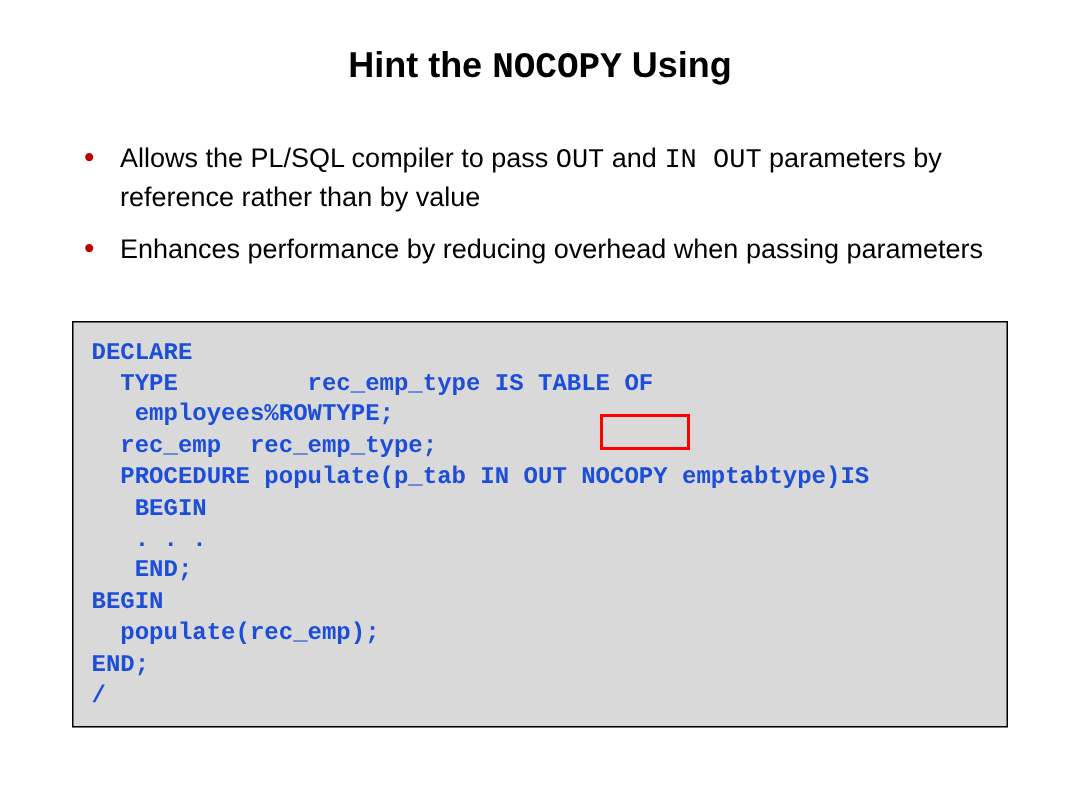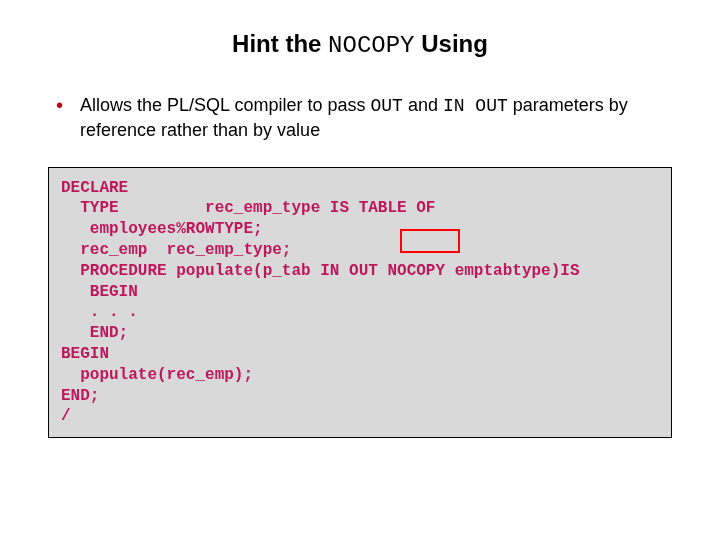--- a/index.html
+++ b/index.html
@@ -16,26 +16,26 @@
     padding: 30px 48px 20px 48px;
   }
   .title {
     text-align: center;
     font-size: 24px;
     font-weight: bold;
     margin: 0 0 34px 0;
   }
   .title .mono {
     font-family: "Courier New", Courier, monospace;
-    font-weight: normal;
+    font-weight: bold;
   }
   ul.bullets {
     list-style: none;
     padding: 0;
-    margin: 0 0 24px 4px;
+    margin: 0 0 36px 4px;
   }
   ul.bullets li {
     position: relative;
     padding-left: 28px;
     font-size: 18px;
     line-height: 1.35;
     margin-bottom: 10px;
   }
   ul.bullets li::before {
     content: "•";
@@ -56,41 +56,44 @@
   }
   .codebox {
     background: #d9d9d9;
     border: 1px solid #000;
     padding: 10px 12px 10px 12px;
     font-family: "Courier New", Courier, monospace;
     font-size: 16px;
     line-height: 1.3;
     white-space: pre;
     font-weight: bold;
-    color: #be185d;
+    color: #1d4ed8;
   }
   .highlight-box {
     position: absolute;
     border: 2px solid #ff0000;
     background: transparent;
     pointer-events: none;
   }
 </style>
 </head>
 <body>
 
 <div class="slide">
 
   <h1 class="title">
     <span>Hint the </span><span class="mono">NOCOPY</span><span> Using</span>
   </h1>
 
   <ul class="bullets">
     <li>
       <span>Allows the PL/SQL compiler to pass </span><span class="mono">OUT</span><span> and </span><span class="mono">IN OUT</span><span> parameters by reference rather than by value</span>
+    </li>
+    <li>
+      <span>Enhances performance by reducing overhead when passing parameters</span>
     </li>
   </ul>
 
   <div class="codebox-wrap">
     <pre class="codebox">DECLARE
   TYPE         rec_emp_type IS TABLE OF
    employees%ROWTYPE;
   rec_emp  rec_emp_type;
   PROCEDURE populate(p_tab IN OUT NOCOPY emptabtype)IS
    BEGIN

